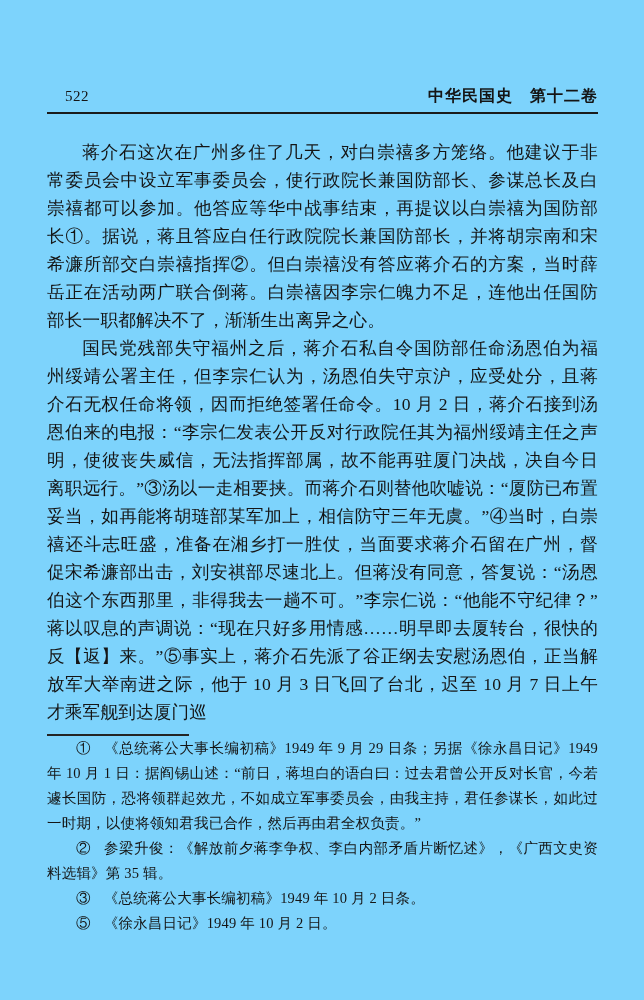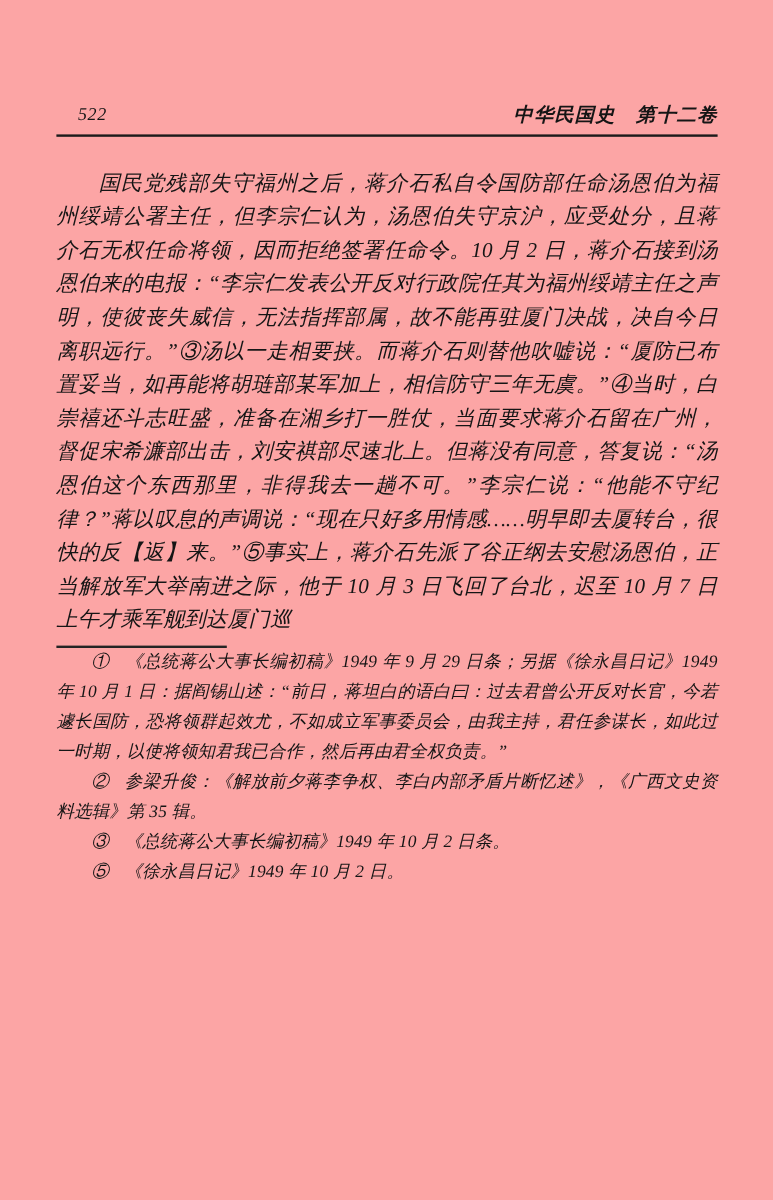--- a/index.html
+++ b/index.html
@@ -4,25 +4,24 @@
 <style>
   html, body {
     margin: 0;
     padding: 0;
     background: #ffffff;
   }
   .page-canvas {
     position: relative;
     width: 644px;
     height: 1000px;
-    background: #fca5a5;
+    background: #7dd3fc;
     overflow: hidden;
     font-family: "Liberation Serif", "DejaVu Serif", serif;
     color: #151515;
-    font-style: italic;
   }
   .content-column {
     position: absolute;
     left: 47px;
     top: 86px;
     width: 551px;
   }
   
   .running-head {
     position: relative;
@@ -89,20 +88,21 @@
 <div class="page-canvas">
   <div class="content-column">
 
     <div class="running-head">
       <span class="page-number">522</span>
       <div class="head-title">中华民国史　第十二卷</div>
     </div>
     <hr class="header-rule">
 
     <div class="body-text">
+      <p class="body-para">蒋介石这次在广州多住了几天，对白崇禧多方笼络。他建议于非常委员会中设立军事委员会，使行政院长兼国防部长、参谋总长及白崇禧都可以参加。他答应等华中战事结束，再提议以白崇禧为国防部长①。据说，蒋且答应白任行政院院长兼国防部长，并将胡宗南和宋希濂所部交白崇禧指挥②。但白崇禧没有答应蒋介石的方案，当时薛岳正在活动两广联合倒蒋。白崇禧因李宗仁魄力不足，连他出任国防部长一职都解决不了，渐渐生出离异之心。</p>
       <p class="body-para">国民党残部失守福州之后，蒋介石私自令国防部任命汤恩伯为福州绥靖公署主任，但李宗仁认为，汤恩伯失守京沪，应受处分，且蒋介石无权任命将领，因而拒绝签署任命令。10 月 2 日，蒋介石接到汤恩伯来的电报：“李宗仁发表公开反对行政院任其为福州绥靖主任之声明，使彼丧失威信，无法指挥部属，故不能再驻厦门决战，决自今日离职远行。”③汤以一走相要挟。而蒋介石则替他吹嘘说：“厦防已布置妥当，如再能将胡琏部某军加上，相信防守三年无虞。”④当时，白崇禧还斗志旺盛，准备在湘乡打一胜仗，当面要求蒋介石留在广州，督促宋希濂部出击，刘安祺部尽速北上。但蒋没有同意，答复说：“汤恩伯这个东西那里，非得我去一趟不可。”李宗仁说：“他能不守纪律？”蒋以叹息的声调说：“现在只好多用情感……明早即去厦转台，很快的反【返】来。”⑤事实上，蒋介石先派了谷正纲去安慰汤恩伯，正当解放军大举南进之际，他于 10 月 3 日飞回了台北，迟至 10 月 7 日上午才乘军舰到达厦门巡</p>
     </div>
 
     <hr class="footnote-separator">
 
     <div class="footnotes">
       <p class="footnote-item">
         <span class="fn-marker">①</span><span>《总统蒋公大事长编初稿》1949 年 9 月 29 日条；另据《徐永昌日记》1949 年 10 月 1 日：据阎锡山述：“前日，蒋坦白的语白曰：过去君曾公开反对长官，今若遽长国防，恐将领群起效尤，不如成立军事委员会，由我主持，君任参谋长，如此过一时期，以使将领知君我已合作，然后再由君全权负责。”</span>
       </p>
       <p class="footnote-item">

